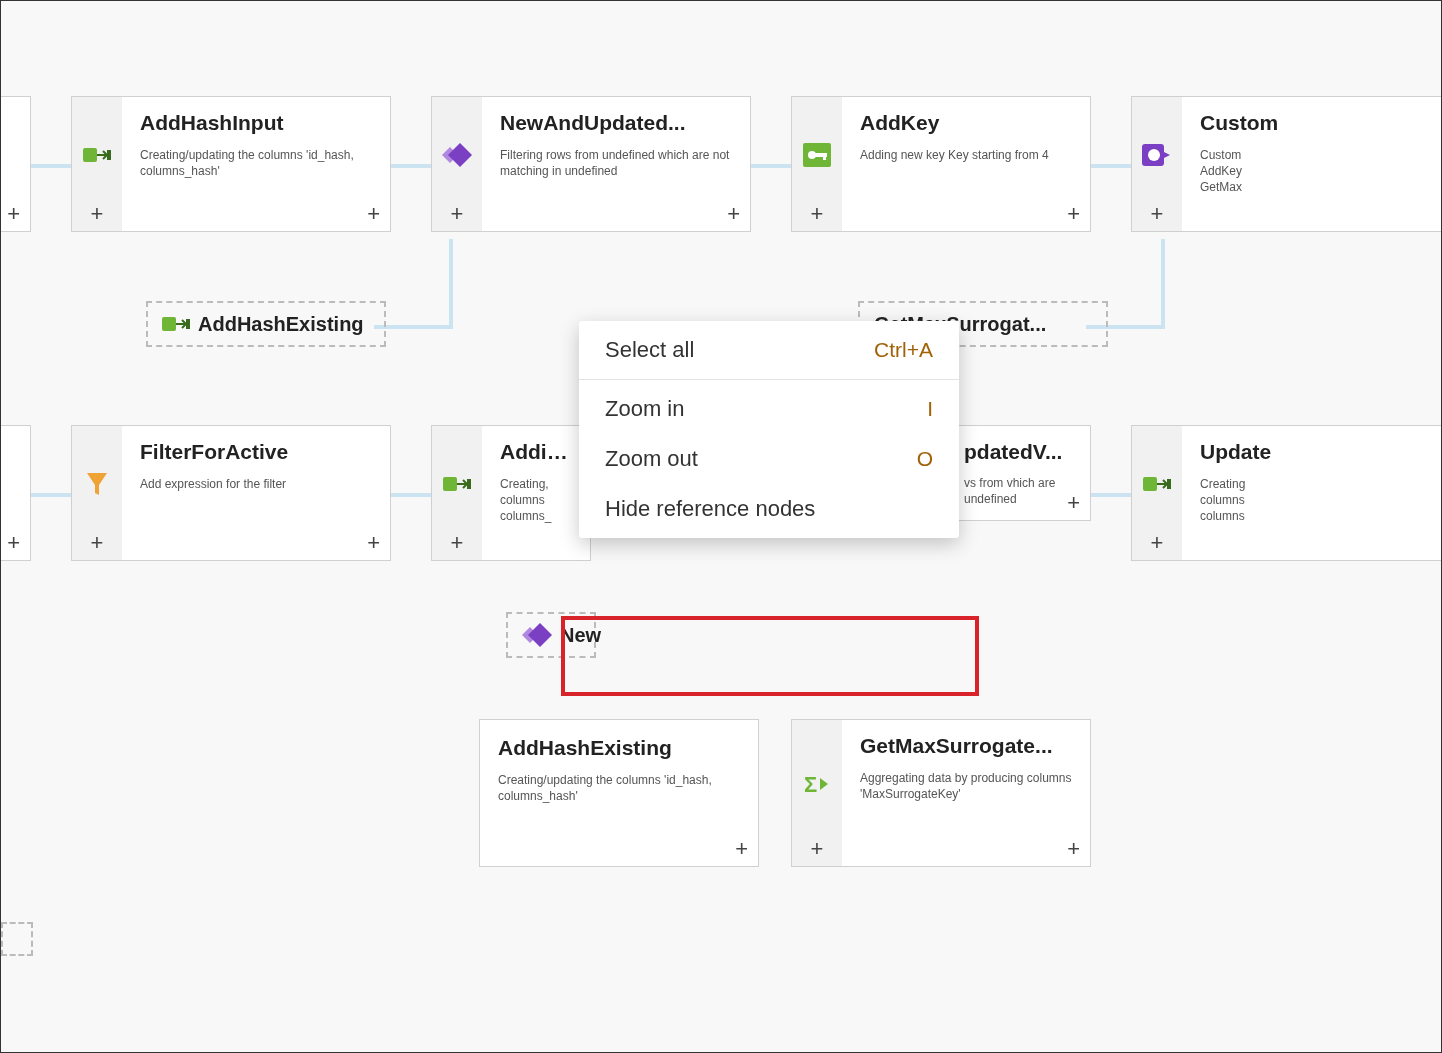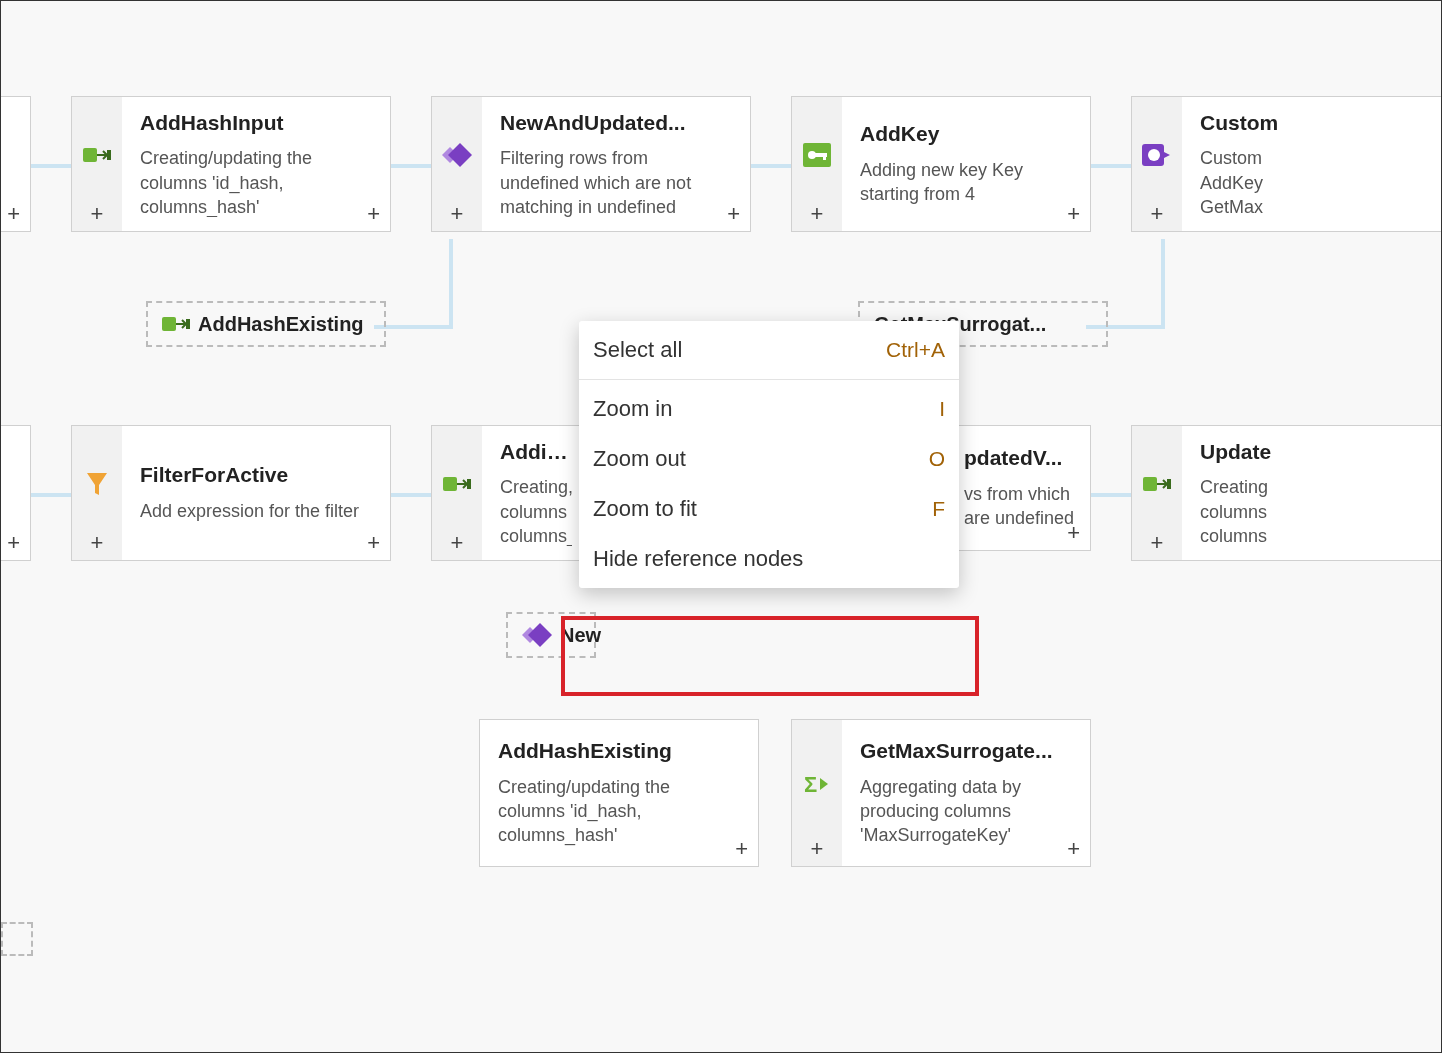--- a/index.html
+++ b/index.html
@@ -48,34 +48,34 @@
   color: #444;
   font-weight: 300;
   line-height: 1;
 }
 .node .body {
   flex: 1;
   padding: 14px 18px 14px 18px;
   position: relative;
   display: flex;
   flex-direction: column;
-  justify-content: center;
+  justify-content: flex-start;
   overflow: hidden;
 }
 .node .title {
   font-size: 21px;
   font-weight: 600;
   color: #222;
   margin-bottom: 12px;
   white-space: nowrap;
   overflow: hidden;
   text-overflow: ellipsis;
 }
 .node .desc {
-  font-size: 18px;
+  font-size: 12px;
   color: #555;
   line-height: 1.35;
   overflow: hidden;
 }
 .node .body .plus-right {
   position: absolute;
   right: 10px;
   bottom: 6px;
   font-size: 22px;
   color: #444;
@@ -108,21 +108,21 @@
   background: #fff;
   box-shadow: 0 6px 20px rgba(0,0,0,0.22);
   border-radius: 3px;
   z-index: 50;
   padding: 4px 0;
 }
 .context-menu .item {
   display: flex;
   justify-content: space-between;
   align-items: center;
-  padding: 12px 14px;
+  padding: 12px 26px;
   font-size: 22px;
   color: #333;
   cursor: pointer;
 }
 .context-menu .item .shortcut { color: #a16207; font-size: 21px; }
 .context-menu .divider {
   height: 1px;
   background: #e3e3e3;
   margin: 4px 0;
 }
@@ -298,21 +298,21 @@
       <span class="plus">+</span>
     </div>
     <div class="body">
       <div class="title">Adding</div>
       <div class="desc" style="white-space:pre-line">Creating,
 columns
 columns_</div>
     </div>
   </div>
 
-  <div class="node" style="left:950px;top:424px;width:140px;height:126px">
+  <div class="node" style="left:950px;top:424px;width:140px;height:96px">
     <div class="body" style="padding:14px 12px">
       <div class="title">pdatedV...</div>
       <div class="desc">vs from vhich are undefined</div>
       <span class="plus-right">+</span>
     </div>
   </div>
 
   <div class="node partial-right" style="left:1130px;top:424px;width:310px;height:136px">
     <div class="icon-col">
       <span class="icon ic-derived">
@@ -377,23 +377,19 @@
     <div class="divider"></div>
     <div class="item">
       <span>Zoom in</span>
       <span class="shortcut">I</span>
     </div>
     <div class="item">
       <span>Zoom out</span>
       <span class="shortcut">O</span>
     </div>
     <div class="item">
-      <span>Zoom to fit</span>
-      <span class="shortcut">F</span>
-    </div>
-    <div class="item">
       <span>Hide reference nodes</span>
     </div>
   </div>
 
   <div class="highlight-box" style="left:560px;top:615px;width:418px;height:80px"></div>
 
 </div>
 
 </body></html>

